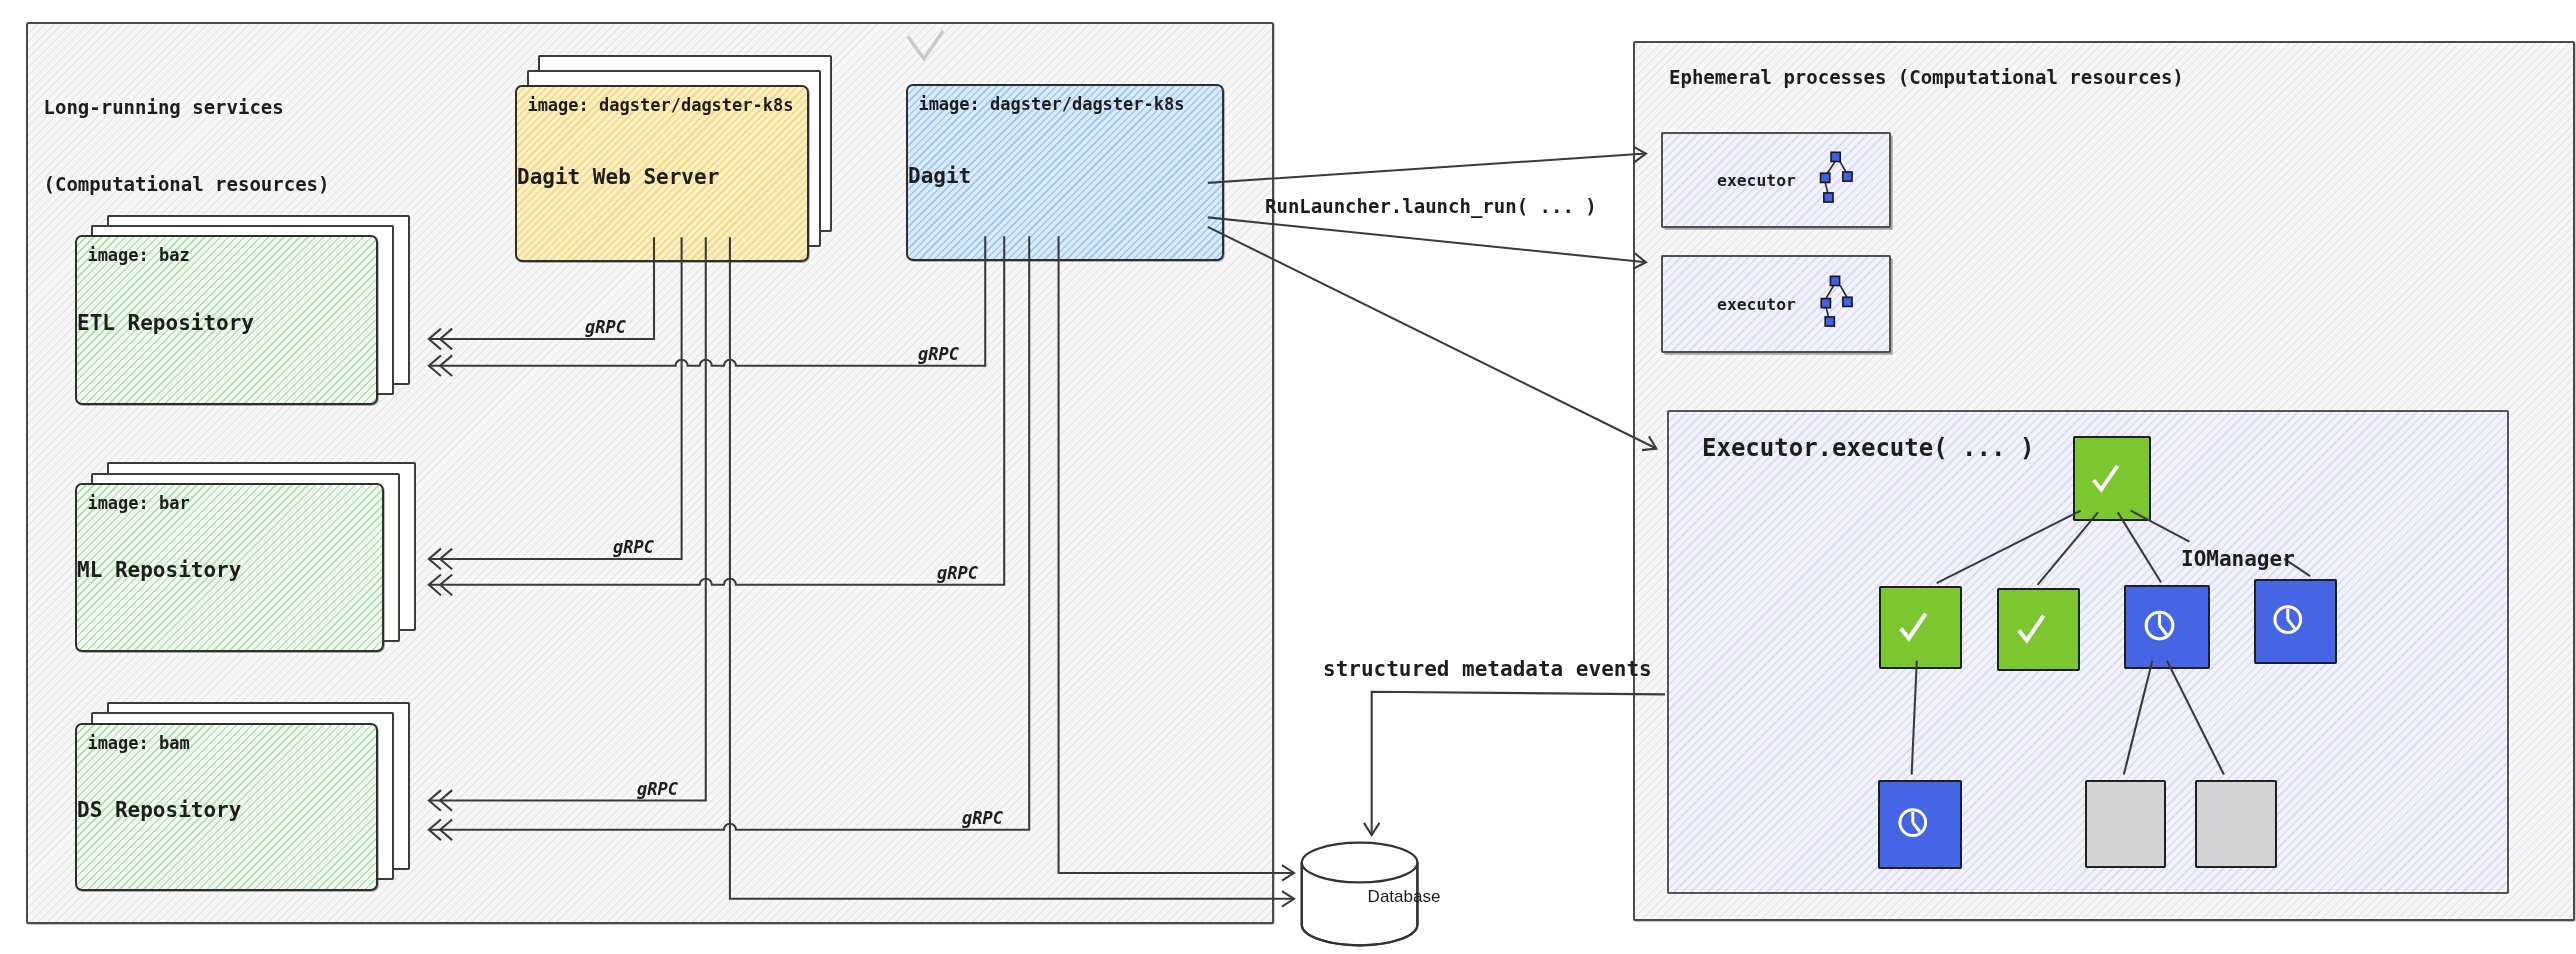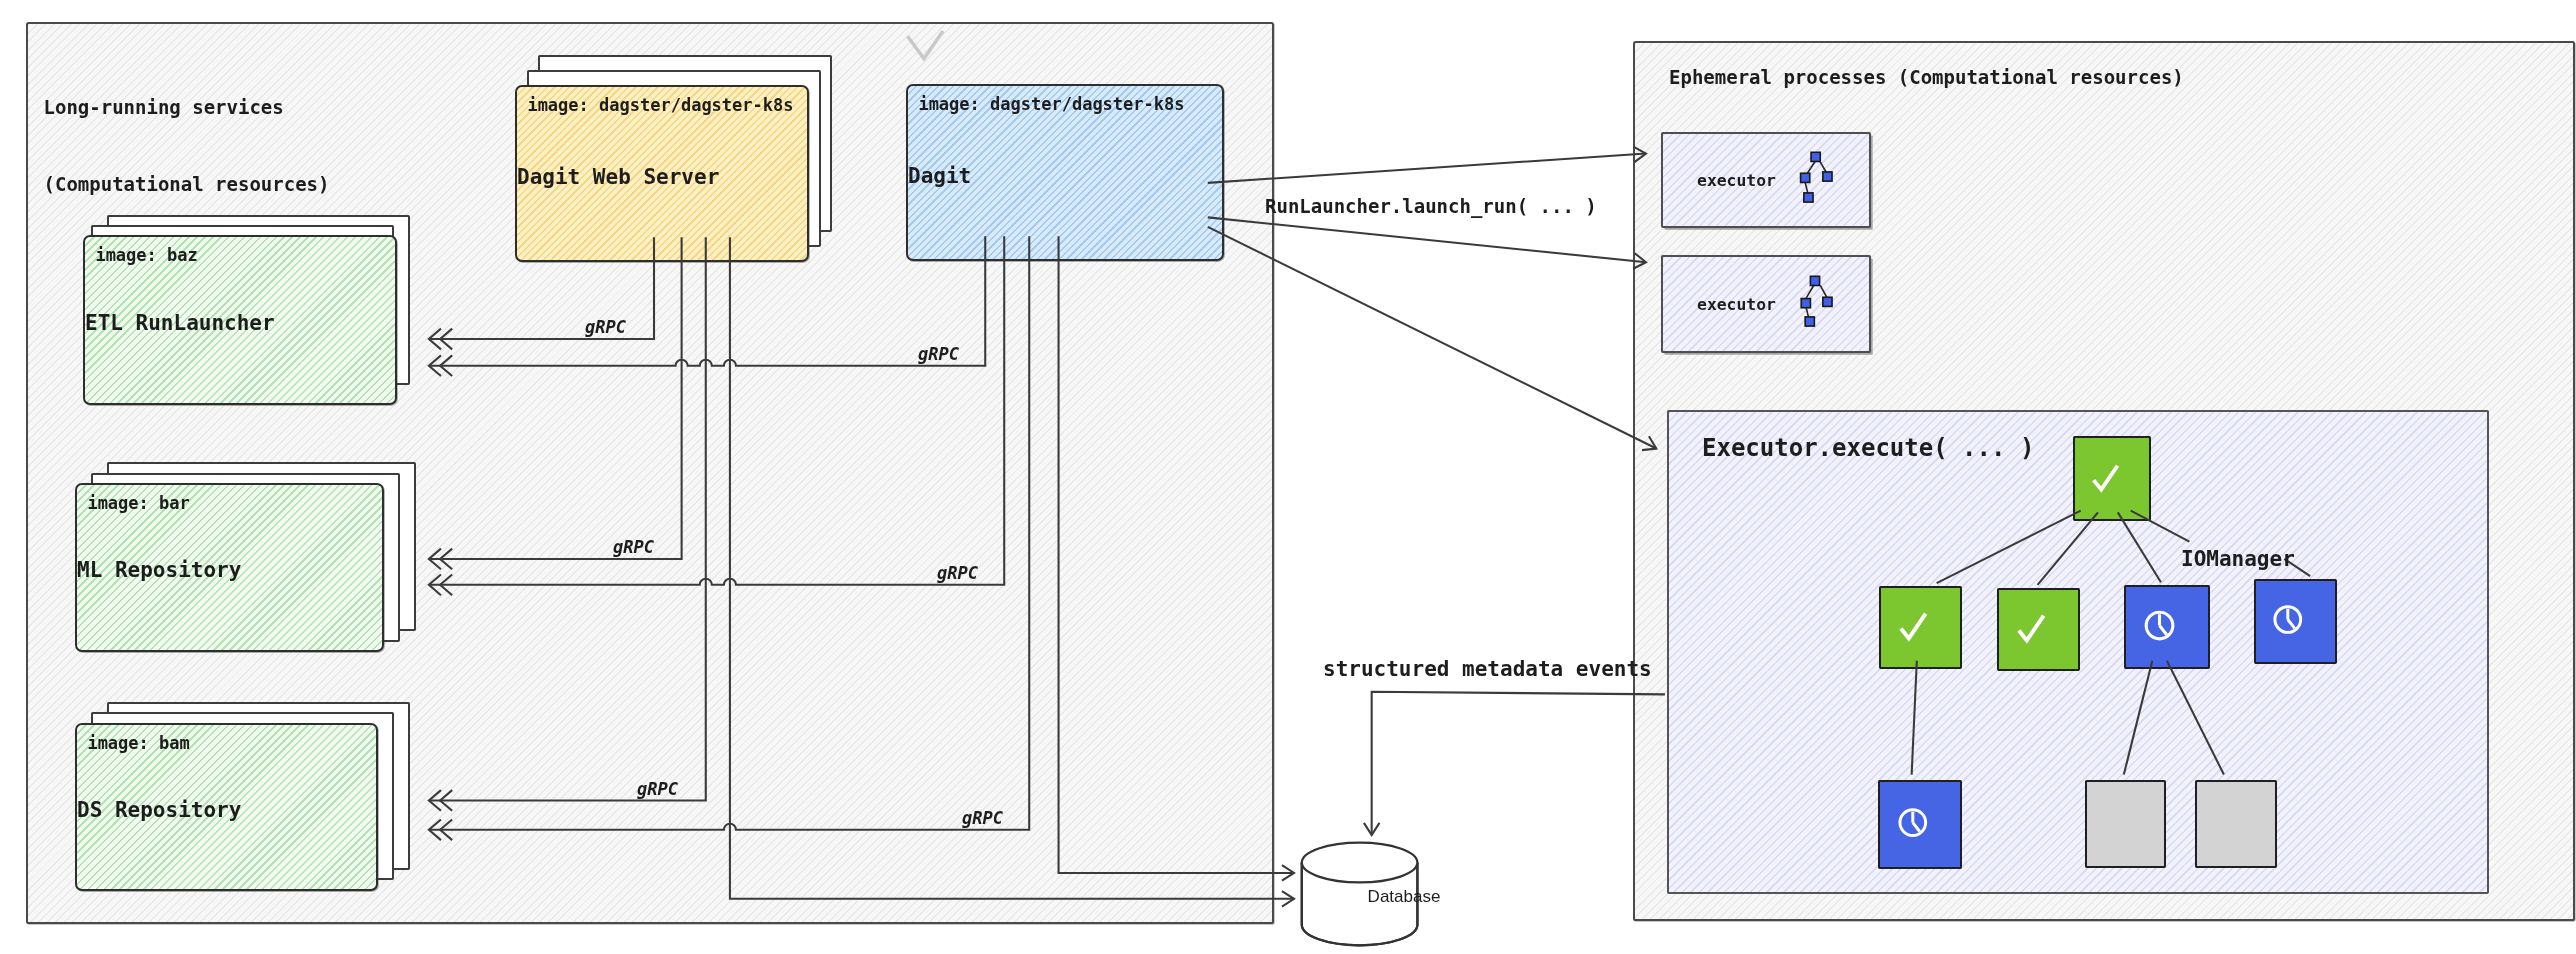--- a/index.html
+++ b/index.html
@@ -12,21 +12,21 @@
     background-color:#f7f7f7;
     background-image:repeating-linear-gradient(135deg,rgba(140,140,140,0.13) 0px,rgba(140,140,140,0.13) 1.4px,transparent 1.4px,transparent 6px);
     box-shadow:0.9px 0.9px 0 rgba(90,90,90,.35);
   }
   .panel-title{position:absolute;font-size:19px;font-weight:700;line-height:1.35;white-space:pre;}
   .sheet{position:absolute;background:#ffffff;border:2.1px solid #3c3c3c;border-radius:1.7px;}
   .cardbox{position:absolute;border:2.6px solid #2e2e2e;border-radius:7px;box-shadow:0.9px 0.9px 0 rgba(60,60,60,.4);}
   .fill-yellow{background-color:#fdf0c2;background-image:repeating-linear-gradient(135deg,rgba(242,188,76,0.5) 0,rgba(242,188,76,0.5) 1.7px,transparent 1.7px,transparent 5.2px);}
   .fill-blue{background-color:#d9ebfa;background-image:repeating-linear-gradient(135deg,rgba(110,170,230,0.5) 0,rgba(110,170,230,0.5) 1.7px,transparent 1.7px,transparent 5.2px);}
   .fill-green{background-color:#f2fbf0;background-image:repeating-linear-gradient(135deg,rgba(120,205,120,0.5) 0,rgba(120,205,120,0.5) 1.7px,transparent 1.7px,transparent 5.6px);}
-  .fill-lav{background-color:#f2f2fc;background-image:repeating-linear-gradient(135deg,rgba(150,150,220,0.25) 0,rgba(150,150,220,0.25) 1.7px,transparent 1.7px,transparent 6px);}
+  .fill-lav{background-color:#f2f2fc;background-image:repeating-linear-gradient(135deg,rgba(150,150,220,0.25) 0,rgba(150,150,220,0.25) 1.7px,transparent 1.7px,transparent 6px);padding-left:20px;}
   .img-label{position:absolute;top:8.6px;left:10.4px;font-size:17px;font-weight:700;white-space:nowrap;}
   .box-name{position:absolute;left:0;right:0;top:52%;transform:translateY(-50%);text-align:left;font-size:21px;font-weight:700;}
   .grpc{position:absolute;width:60px;text-align:left;font-size:17px;font-weight:700;font-style:italic;}
   .float-label{position:absolute;font-weight:700;white-space:nowrap;z-index:5;}
   .executor-box{
     position:absolute;border:2.1px solid #4f4f4f;border-radius:1.7px;
     box-shadow:2.6px 2.6px 0 -0.9px rgba(100,100,100,.55);
     display:flex;align-items:center;justify-content:center;gap:19px;
   }
   .executor-label{font-size:16.4px;font-weight:700;}
@@ -57,23 +57,23 @@
       <div class="box-name">Dagit Web Server</div>
     </div>
 
     <div class="cardbox fill-blue" style="left:878px;top:60px;width:314px;height:173px;">
       <div class="img-label">image: dagster/dagster-k8s</div>
       <div class="box-name">Dagit</div>
     </div>
 
     <div class="sheet" style="left:79px;top:191px;width:299px;height:166px;"></div>
     <div class="sheet" style="left:63px;top:201px;width:299px;height:166px;"></div>
-    <div class="cardbox fill-green" style="left:55px;top:211px;width:299px;height:166px;padding-left:11px;">
+    <div class="cardbox fill-green" style="left:47px;top:211px;width:299px;height:166px;">
       <div class="img-label">image: baz</div>
-      <div class="box-name">ETL RunLauncher</div>
+      <div class="box-name">ETL Repository</div>
     </div>
 
     <div class="sheet" style="left:79px;top:438px;width:305px;height:165px;"></div>
     <div class="sheet" style="left:63px;top:449px;width:305px;height:165px;"></div>
     <div class="cardbox fill-green" style="left:47px;top:459px;width:305px;height:165px;">
       <div class="img-label">image: bar</div>
       <div class="box-name">ML Repository</div>
     </div>
 
     <div class="sheet" style="left:79px;top:678px;width:299px;height:164px;"></div>

